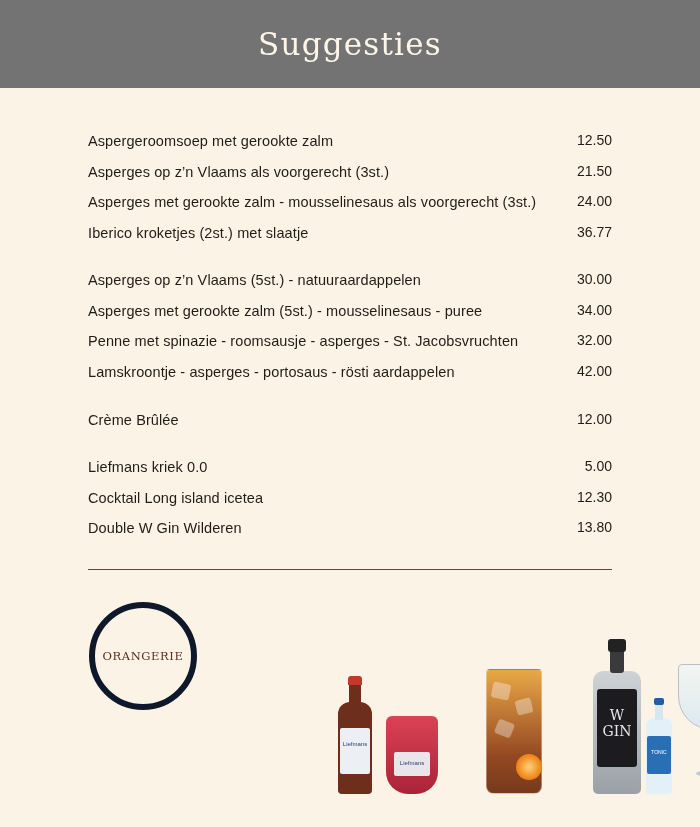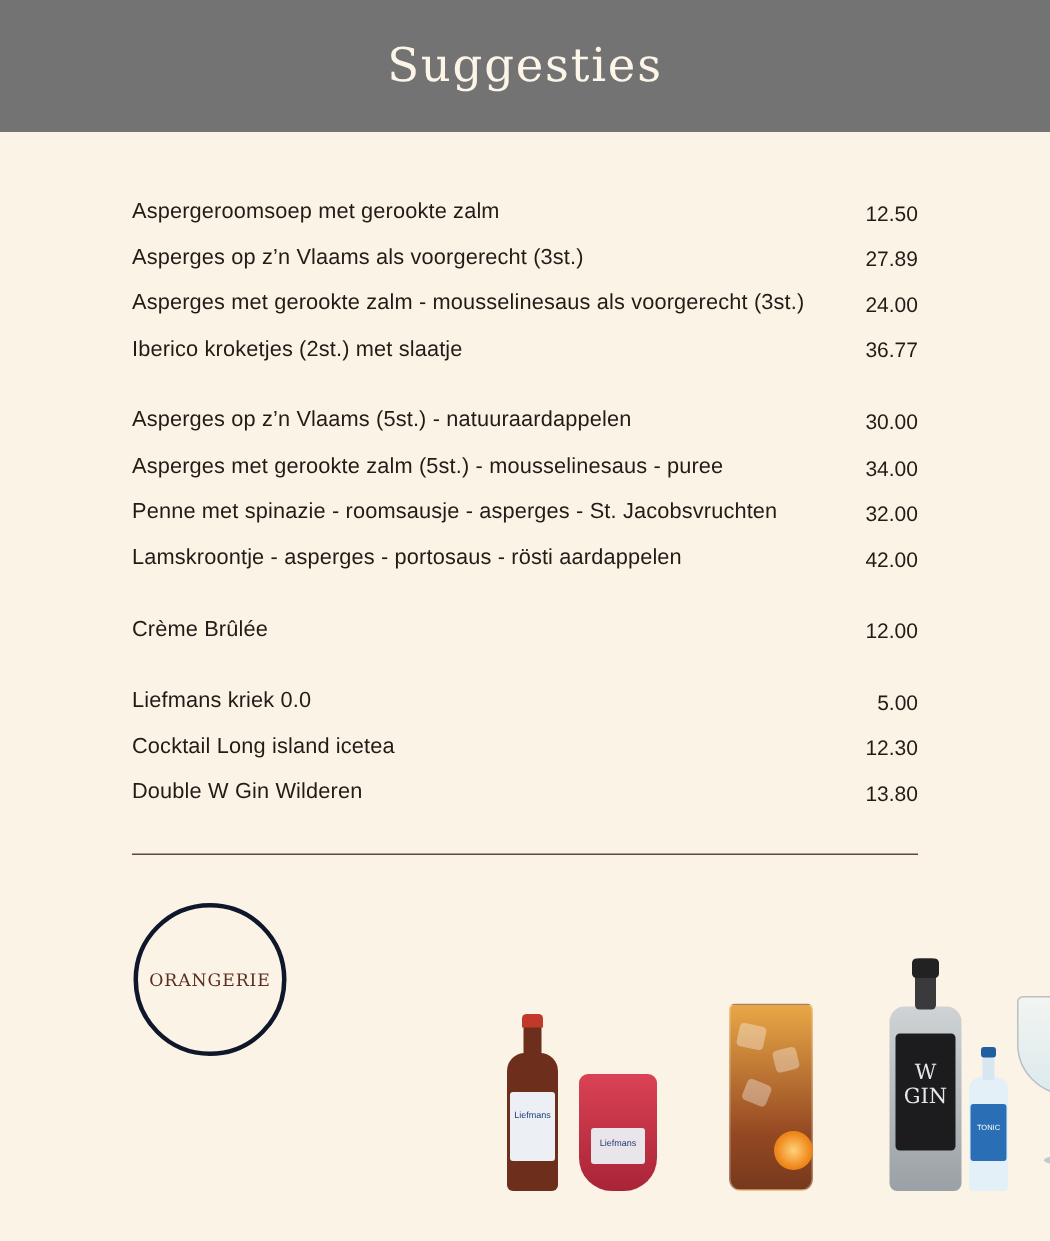--- a/index.html
+++ b/index.html
@@ -36,21 +36,21 @@
     letter-spacing: 1.2px;
   }
   .menu-body {
     padding: 44px 88px 0 88px;
   }
   .group {
     margin-bottom: 28px;
   }
   .menu-row {
     display: flex;
-    align-items: center;
+    align-items: flex-start;
     justify-content: space-between;
     margin-bottom: 11px;
   }
   .item-name {
     font-size: 14.5px;
     color: #231b16;
     font-family: "Liberation Sans", sans-serif;
     letter-spacing: 0.1px;
     line-height: 1.35;
   }
@@ -73,21 +73,21 @@
     position: relative;
     height: 230px;
     margin-top: 14px;
   }
   .logo-circle {
     position: absolute;
     left: 1px;
     top: 18px;
     width: 96px;
     height: 96px;
-    border: 3px solid #0f172a;
+    border: 6px solid #0f172a;
     border-radius: 50%;
     display: flex;
     align-items: center;
     justify-content: center;
   }
   .logo-text {
     font-size: 11.5px;
     color: #5c2e22;
     letter-spacing: 0.6px;
     font-family: "DejaVu Serif", "Liberation Serif", serif;
@@ -358,21 +358,21 @@
 
   <div class="menu-body">
 
     <div class="group">
       <div class="menu-row">
         <span class="item-name">Aspergeroomsoep met gerookte zalm</span>
         <span class="item-price">12.50</span>
       </div>
       <div class="menu-row">
         <span class="item-name">Asperges op z’n Vlaams als voorgerecht (3st.)</span>
-        <span class="item-price">27.89</span>
+        <span class="item-price">21.50</span>
       </div>
       <div class="menu-row">
         <span class="item-name">Asperges met gerookte zalm - mousselinesaus als voorgerecht (3st.)</span>
         <span class="item-price">24.00</span>
       </div>
       <div class="menu-row">
         <span class="item-name">Iberico kroketjes (2st.) met slaatje</span>
         <span class="item-price">36.77</span>
       </div>
     </div>

